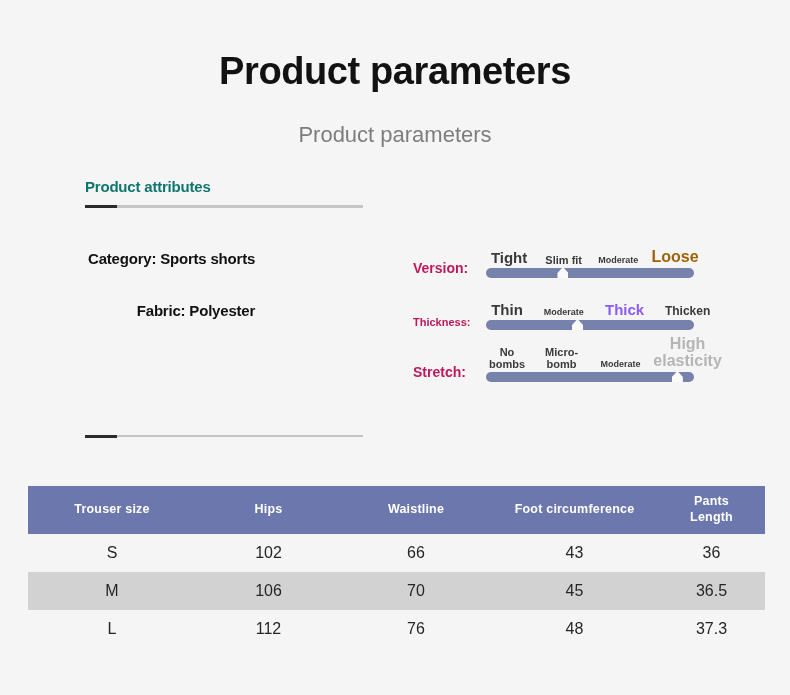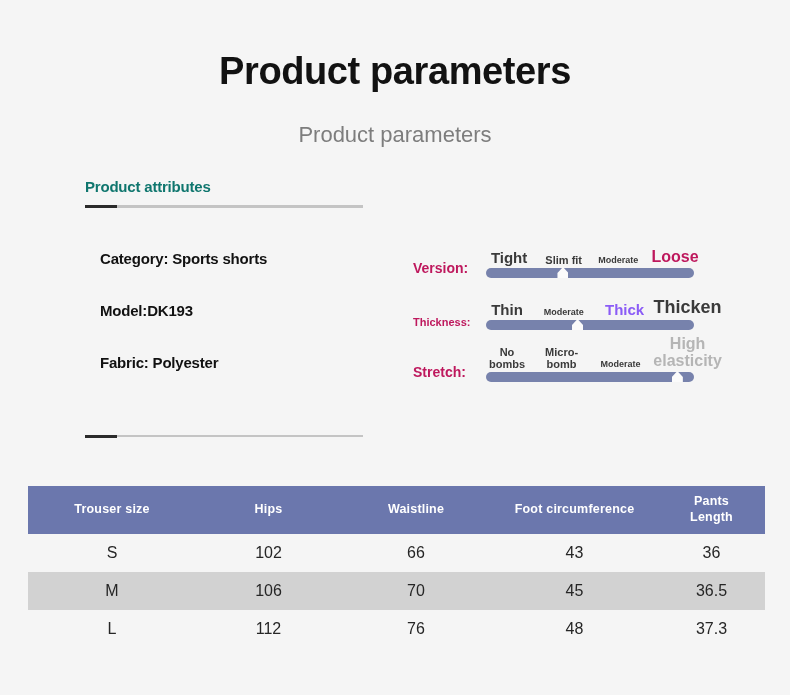--- a/index.html
+++ b/index.html
@@ -79,22 +79,23 @@
     height: 3px;
     top: -0.5px;
   }
 
   #attributes-section { top: 178px; }
   #size-section { top: 425px; }
 
   
   .attr-list {
     position: absolute;
-    left: 100px;
+    left: 88px;
     top: 250px;
+    text-align: right;
   }
   .attr-item {
     font-size: 15px;
     font-weight: bold;
     color: #111;
     letter-spacing: -0.2px;
     margin-bottom: 35px;
     white-space: nowrap;
   }
 
@@ -203,47 +204,46 @@
   <div class="main-title">Product parameters</div>
   <div class="sub-title">Product parameters</div>
 
   <div class="section" id="attributes-section">
     <div class="section-title">Product attributes</div>
     <div class="rule"></div>
   </div>
 
   <div class="attr-list">
     <div class="attr-item">Category: Sports shorts</div>
-    <div class="attr-item">Model:DK193</div>
     <div class="attr-item">Fabric: Polyester</div>
   </div>
 
   <div class="slider-group">
 
     <div class="slider-row">
       <div class="slider-label big">Version:</div>
       <div class="tick-labels">
         <div class="tick" id="v-t0" style="font-size: 15px; color: rgb(58, 58, 58); left: 11%; transform: translateX(-50%);">Tight</div>
         <div class="tick" id="v-t1" style="font-size: 11px; color: rgb(58, 58, 58); left: 37%; transform: translateX(-50%);">Slim fit</div>
         <div class="tick" id="v-t2" style="font-size: 9px; color: rgb(58, 58, 58); left: 63%; transform: translateX(-50%);">Moderate</div>
-        <div class="tick" id="v-t3" style="font-size: 16px; color: #be185d; left: 90%; transform: translateX(-50%);">Loose</div>
+        <div class="tick" id="v-t3" style="font-size: 16px; color: #a16207; left: 90%; transform: translateX(-50%);">Loose</div>
       </div>
       <div class="slider-track-wrap">
         <div class="slider-track"></div>
         <div class="slider-knob" id="v-knob" style="left: 37%;"></div>
       </div>
     </div>
 
     <div class="slider-row">
       <div class="slider-label small">Thickness:</div>
       <div class="tick-labels">
         <div class="tick" id="k-t0" style="font-size: 15px; color: rgb(58, 58, 58); left: 10%; transform: translateX(-50%);">Thin</div>
         <div class="tick" id="k-t1" style="font-size: 9px; color: rgb(58, 58, 58); left: 37%; transform: translateX(-50%);">Moderate</div>
         <div class="tick" id="k-t2" style="font-size: 15px; color: #8b5cf6; left: 66%; transform: translateX(-50%);">Thick</div>
-        <div class="tick" id="k-t3" style="font-size: 18px; color: rgb(58, 58, 58); left: 96%; transform: translateX(-50%);">Thicken</div>
+        <div class="tick" id="k-t3" style="font-size: 12px; color: rgb(58, 58, 58); left: 96%; transform: translateX(-50%);">Thicken</div>
       </div>
       <div class="slider-track-wrap">
         <div class="slider-track"></div>
         <div class="slider-knob" id="k-knob" style="left: 44%;"></div>
       </div>
     </div>
 
     <div class="slider-row">
       <div class="slider-label big">Stretch:</div>
       <div class="tick-labels">

